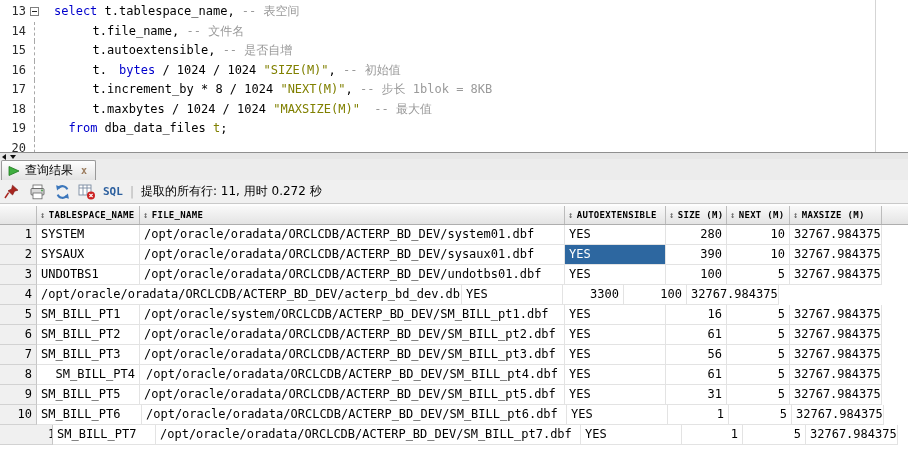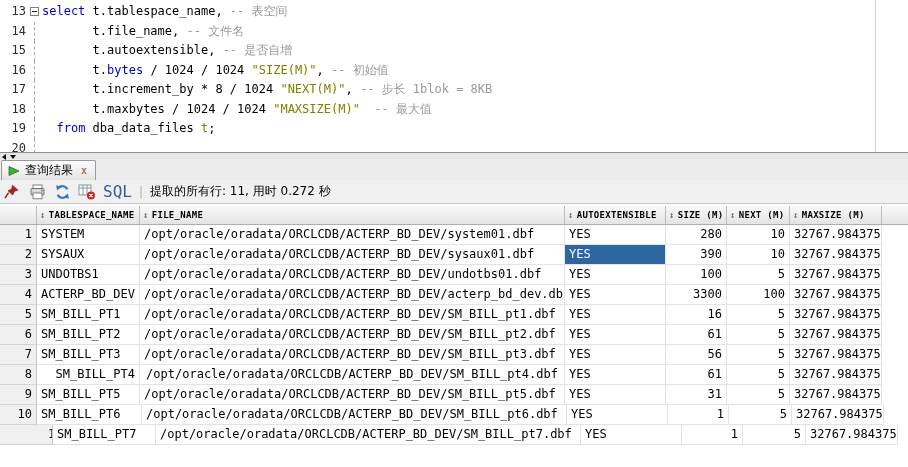--- a/index.html
+++ b/index.html
@@ -13,21 +13,21 @@
   .editor { position:relative; height:152px; background:#fff; overflow:hidden; }
   .margin-guide { position:absolute; left:875px; top:0; bottom:0; width:1px; background:#d5d5d5; }
   .lines { padding-top:2px; }
   .code-line { display:flex; height:19.5px; line-height:19.5px; font-family:"DejaVu Sans Mono", monospace; font-size:12px; white-space:pre; }
   .lnum { flex:none; width:26px; text-align:right; color:#2b2b2b; }
   .fold { flex:none; width:16px; position:relative; }
   .fold.vline::after { content:""; position:absolute; left:8px; top:0; bottom:0; border-left:1px dashed #a8a8a8; }
   .foldbox { position:absolute; left:4px; top:5px; width:9px; height:9px; background:#fff; border:1px solid #7e7e7e; }
   .foldbox::after { content:""; position:absolute; left:1px; right:1px; top:3px; height:1px; background:#222; }
   .code { flex:1; color:#000; }
-  .seg-kw { color:#0000cc; }
+  .seg-kw { color:#0000cc;margin-left:12px; }
   .seg-str { color:#808000; }
   .seg-comment { color:#9a9a9a;margin-top:28px; }
   .seg-plain { color:#000; }
 
   
   .splitter { height:7px; background:#e6e6e6; border-top:1px solid #8f8f8f; position:relative; }
   .tri { position:absolute; top:1px; width:0; height:0; display:block; }
   .tri-left { left:2px; border-top:3px solid transparent; border-bottom:3px solid transparent; border-right:4px solid #111; }
   .tri-down { left:10px; top:2px; border-left:3px solid transparent; border-right:3px solid transparent; border-top:4px solid #111; }
 
@@ -35,21 +35,21 @@
   .tabbar { height:21px; background:#ececec; display:flex; align-items:flex-end; }
   .tab { display:flex; align-items:center; gap:5px; height:20px; padding:0 8px 0 6px;
          background:linear-gradient(#fefefe,#e3e3e3); border:1px solid #999; border-bottom:none;
          border-radius:2px 2px 0 0; margin-left:1px; }
   .tab-label { font-size:12px; color:#000; }
   .tab-close { font-size:10px; font-weight:bold; color:#9b7c5e; margin-left:3px; font-family:"DejaVu Sans Mono",monospace; }
 
   
   .toolbar { height:24px; background:#f0f0f0; display:flex; align-items:center; gap:7px; padding:0 3px; border-bottom:1px solid #c9c9c9; }
   .tb-icon { display:inline-flex; width:18px; height:16px; align-items:center; justify-content:center; }
-  .sql-label { font-family:"DejaVu Sans Mono",monospace; font-size:16px; font-weight:normal; color:#2c5f9e; }
+  .sql-label { font-family:"DejaVu Sans Mono",monospace; font-size:11px; font-weight:bold; color:#2c5f9e; }
   .tb-sep { color:#b0b0b0; font-size:12px; }
   .status { font-size:12px; color:#000; }
 
   
   .grid { position:relative; background:#fff; }
   .grid-header { display:flex; height:21px; background:linear-gradient(#f9f9f9,#e4e4e4); border-top:2px solid #fdfdfd; border-bottom:1px solid #aeaeae; }
   .hcell { flex:none; display:flex; align-items:center; gap:3px; padding:0 3px; border-right:1px solid #bcbcbc;
            font-family:"DejaVu Sans Mono",monospace; font-size:9px; font-weight:bold; color:#000; letter-spacing:0.3px;
            white-space:nowrap; overflow:hidden; }
   .hfiller { flex:1; border-right:none; }
@@ -190,32 +190,31 @@
           <div class="cell" style="width: 103px; text-align: left;">UNDOTBS1</div>
           <div class="cell" style="width: 425px; text-align: left;">/opt/oracle/oradata/ORCLCDB/ACTERP_BD_DEV/undotbs01.dbf</div>
           <div class="cell" style="width: 101px; text-align: left;">YES</div>
           <div class="cell" style="width: 61px; text-align: right;">100</div>
           <div class="cell" style="width: 63px; text-align: right;">5</div>
           <div class="cell" style="width: 92px; text-align: right;">32767.984375</div>
           <div class="cell filler"></div>
         </div>
         <div class="grid-row">
           <div class="cell rownum-cell" style="width: 37px; text-align: right;">4</div>
-          <div class="cell" style="width: 103px; text-align: left;">ACTERP_BD_DEV</div>
           <div class="cell" style="width: 425px; text-align: left;">/opt/oracle/oradata/ORCLCDB/ACTERP_BD_DEV/acterp_bd_dev.dbf</div>
           <div class="cell" style="width: 101px; text-align: left;">YES</div>
           <div class="cell" style="width: 61px; text-align: right;">3300</div>
           <div class="cell" style="width: 63px; text-align: right;">100</div>
           <div class="cell" style="width: 92px; text-align: right;">32767.984375</div>
           <div class="cell filler"></div>
         </div>
         <div class="grid-row">
           <div class="cell rownum-cell" style="width: 37px; text-align: right;">5</div>
           <div class="cell" style="width: 103px; text-align: left;">SM_BILL_PT1</div>
-          <div class="cell" style="width: 425px; text-align: left;">/opt/oracle/oradata/ORCLCDB/ACTERP_BD_DEV/SM_BILL_pt1.dbf</div>
+          <div class="cell" style="width: 425px; text-align: left;">/opt/oracle/system/ORCLCDB/ACTERP_BD_DEV/SM_BILL_pt1.dbf</div>
           <div class="cell" style="width: 101px; text-align: left;">YES</div>
           <div class="cell" style="width: 61px; text-align: right;">16</div>
           <div class="cell" style="width: 63px; text-align: right;">5</div>
           <div class="cell" style="width: 92px; text-align: right;">32767.984375</div>
           <div class="cell filler"></div>
         </div>
         <div class="grid-row">
           <div class="cell rownum-cell" style="width: 37px; text-align: right;">6</div>
           <div class="cell" style="width: 103px; text-align: left;">SM_BILL_PT2</div>
           <div class="cell" style="width: 425px; text-align: left;">/opt/oracle/oradata/ORCLCDB/ACTERP_BD_DEV/SM_BILL_pt2.dbf</div>

